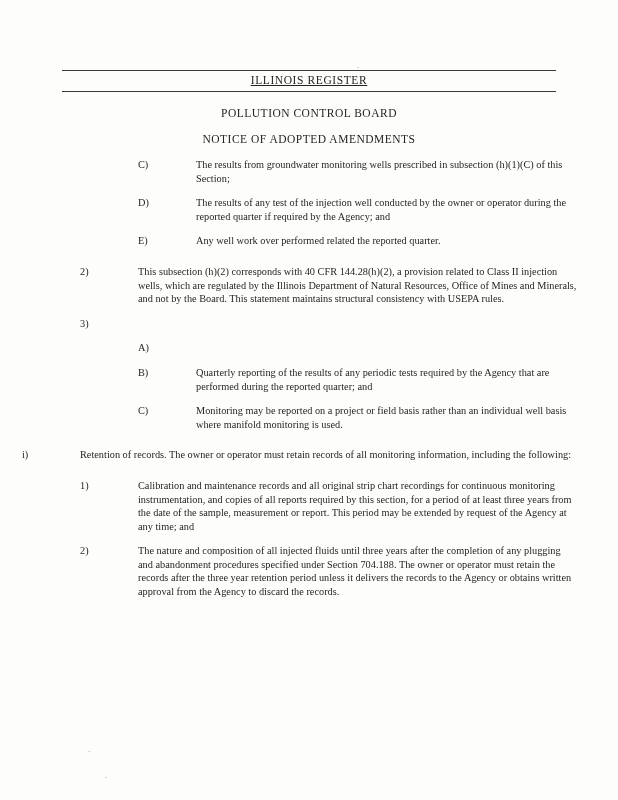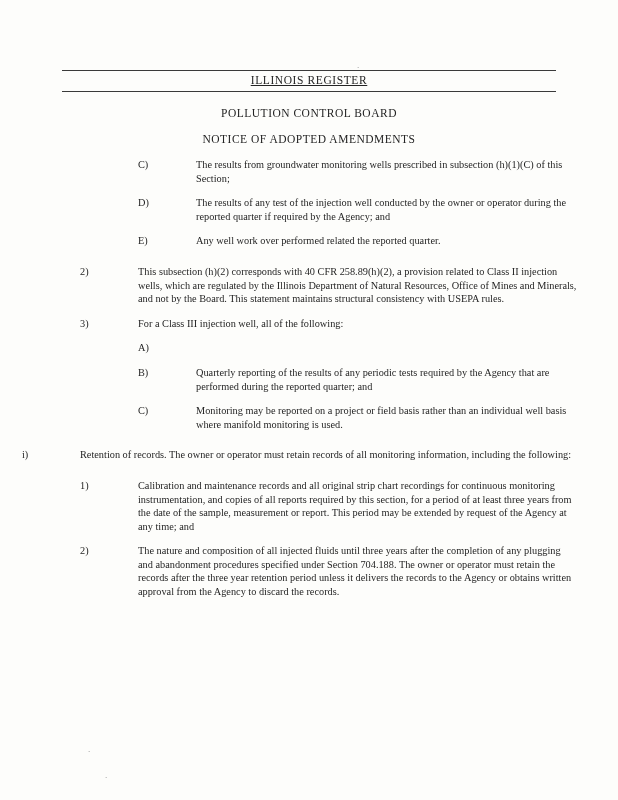--- a/index.html
+++ b/index.html
@@ -135,26 +135,25 @@
 
     <div class="para lvl-2">
       <span class="marker">E)</span>
       <span class="ptext">Any well work over performed related the reported quarter.</span>
     </div>
 
     <div class="spacer-lg"></div>
 
     <div class="para lvl-1">
       <span class="marker">2)</span>
-      <span class="ptext">This subsection (h)(2) corresponds with 40 CFR 258.89(h)(2), a provision related to Class II injection wells, which are regulated by the Illinois Department of Natural Resources, Office of Mines and Minerals, and not by the Board.  This statement maintains structural consistency with USEPA rules.</span>
+      <span class="ptext">This subsection (h)(2) corresponds with 40 CFR 144.28(h)(2), a provision related to Class II injection wells, which are regulated by the Illinois Department of Natural Resources, Office of Mines and Minerals, and not by the Board.  This statement maintains structural consistency with USEPA rules.</span>
     </div>
 
     <div class="para lvl-1">
       <span class="marker">3)</span>
-      <span class="ptext">For a Class III injection well, all of the following:</span>
     </div>
 
     <div class="para lvl-2">
       <span class="marker">A)</span>
     </div>
 
     <div class="para lvl-2">
       <span class="marker">B)</span>
       <span class="ptext">Quarterly reporting of the results of any periodic tests required by the Agency that are performed during the reported quarter; and</span>
     </div>

